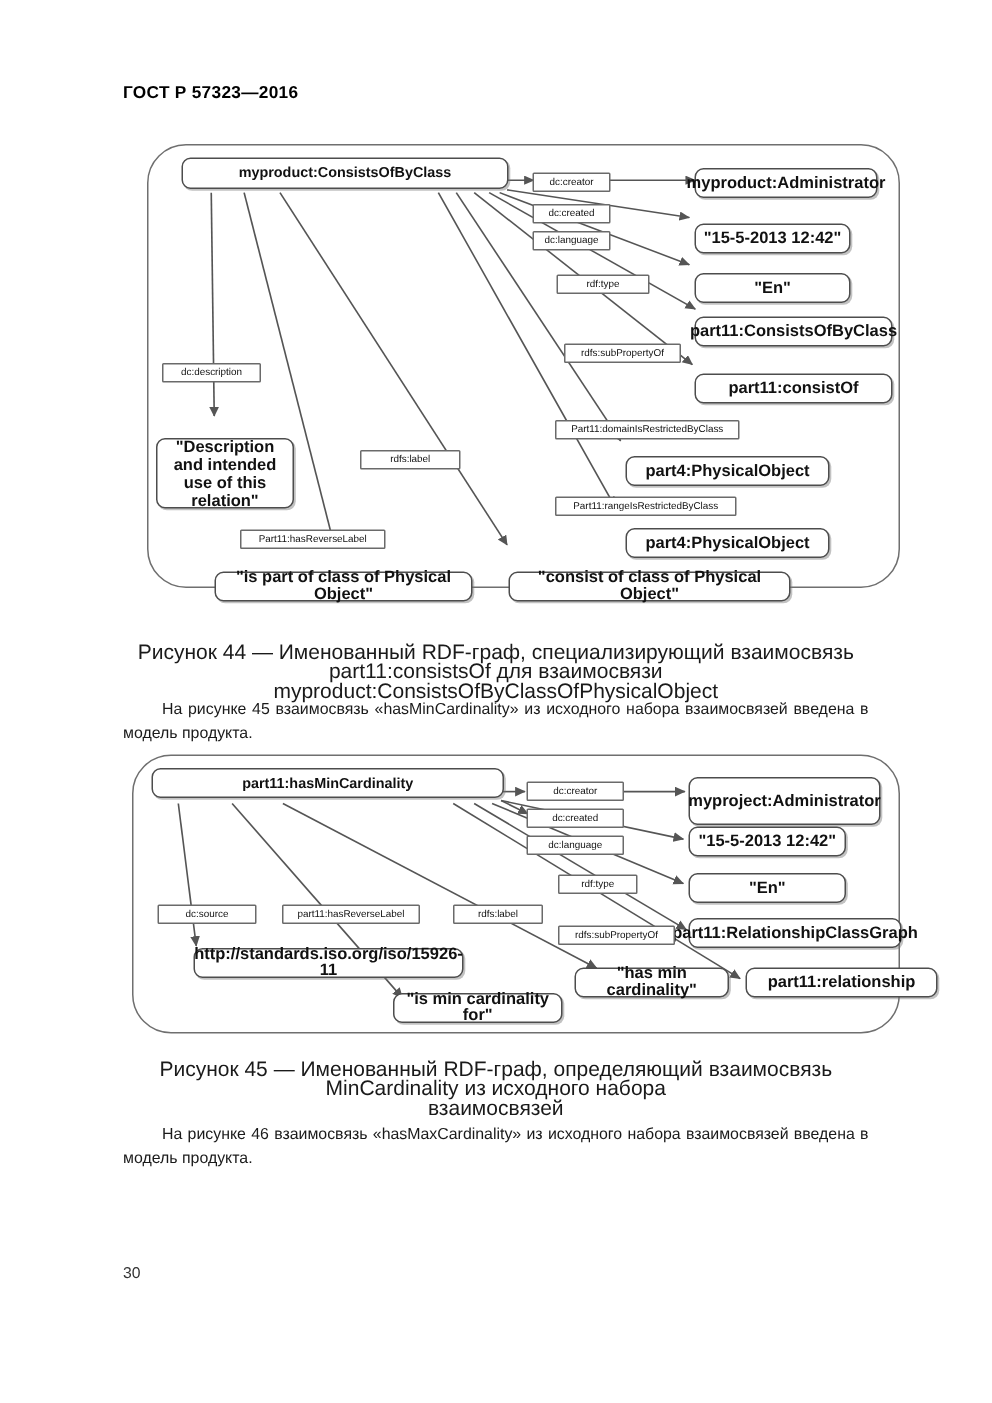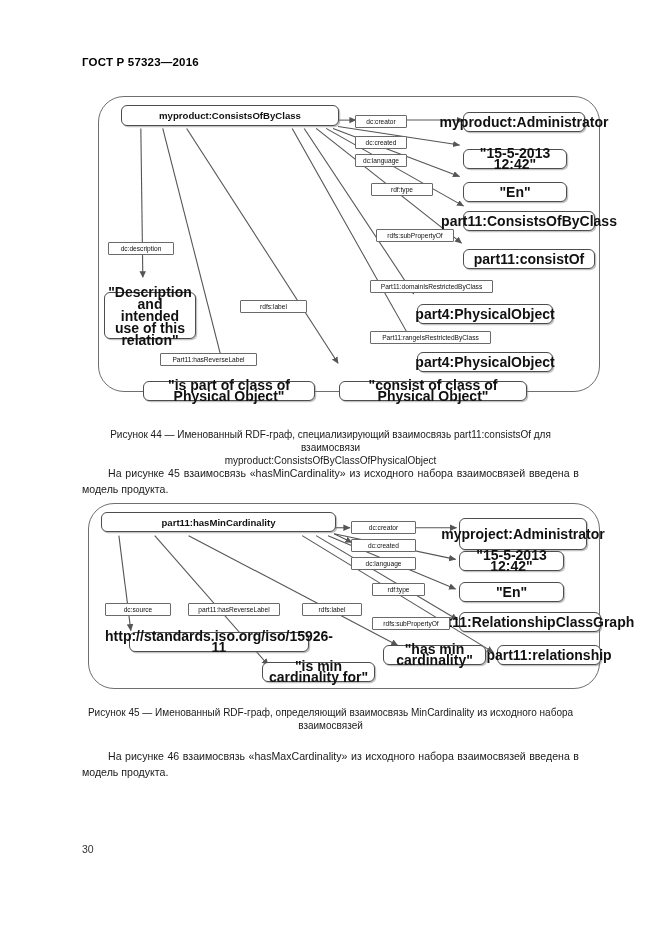--- a/index.html
+++ b/index.html
@@ -44,21 +44,21 @@
     width: 497px;
     left: 82px;
   }
   .body-par .indent { display: inline-block; width: 26px; }
 
   .fig-caption {
     position: absolute;
     left: 82px;
     width: 497px;
     text-align: center;
-    font-size: 10px;
+    font-size: 14px;
     line-height: 13px;
     color: #1a1a1a;
   }
 
   
   .diagram {
     position: absolute;
     box-sizing: border-box;
     border: 1.1px solid #6f6f6f;
     border-radius: 26px;
@@ -79,21 +79,21 @@
     position: absolute;
     box-sizing: border-box;
     display: flex;
     align-items: center;
     justify-content: center;
     text-align: center;
     background: #ffffff;
     border: 1.2px solid #4d4d4d;
     border-radius: 6px;
     font-weight: bold;
-    font-size: 14px;
+    font-size: 11px;
     color: #111;
     padding: 1px 4px;
     line-height: 11px;
     box-shadow: 1.2px 1.2px 0 rgba(120,120,120,0.45);
     z-index: 3;
   }
   .node.subject {
     font-size: 9.6px;
     border-width: 1.4px;
   }
@@ -230,21 +230,21 @@
   <div class="plabel" style="left:283px; top:79px; width:53px; height:13px;">rdf:type</div>
   <div class="plabel" style="left:283px; top:113px; width:78px; height:13px;">rdfs:subPropertyOf</div>
   <div class="plabel" style="left:16px; top:99px; width:66px; height:13px;">dc:source</div>
   <div class="plabel" style="left:99px; top:99px; width:92px; height:13px;">part11:hasReverseLabel</div>
   <div class="plabel" style="left:213px; top:99px; width:60px; height:13px;">rdfs:label</div>
 
   <div class="node" style="left:370px; top:14px; width:128px; height:32px;">myproject:Administrator</div>
   <div class="node" style="left:370px; top:47px; width:105px; height:20px;">"15-5-2013 12:42"</div>
   <div class="node" style="left:370px; top:78px; width:105px; height:20px;">"En"</div>
   <div class="node" style="left:370px; top:108px; width:142px; height:20px;">part11:RelationshipClassGraph</div>
-  <div class="node" style="left:408px; top:141px; width:104px; height:20px;">part11:relationship</div>
+  <div class="node" style="left:408px; top:141px; width:128px; height:20px;">part11:relationship</div>
   <div class="node" style="left:4px; top:128px; width:180px; height:20px;margin-left:36px;">http://standards.iso.org/iso/15926-11</div>
   <div class="node" style="left:173px; top:158px; width:113px; height:20px;">"is min cardinality for"</div>
   <div class="node" style="left:294px; top:141px; width:103px; height:20px;">"has min cardinality"</div>
 </div>
 
 <div class="fig-caption" style="top:706px;">
   <span>Рисунок 45 — Именованный RDF-граф, определяющий взаимосвязь MinCardinality из исходного набора</span><br>
   <span>взаимосвязей</span>
 </div>
 

